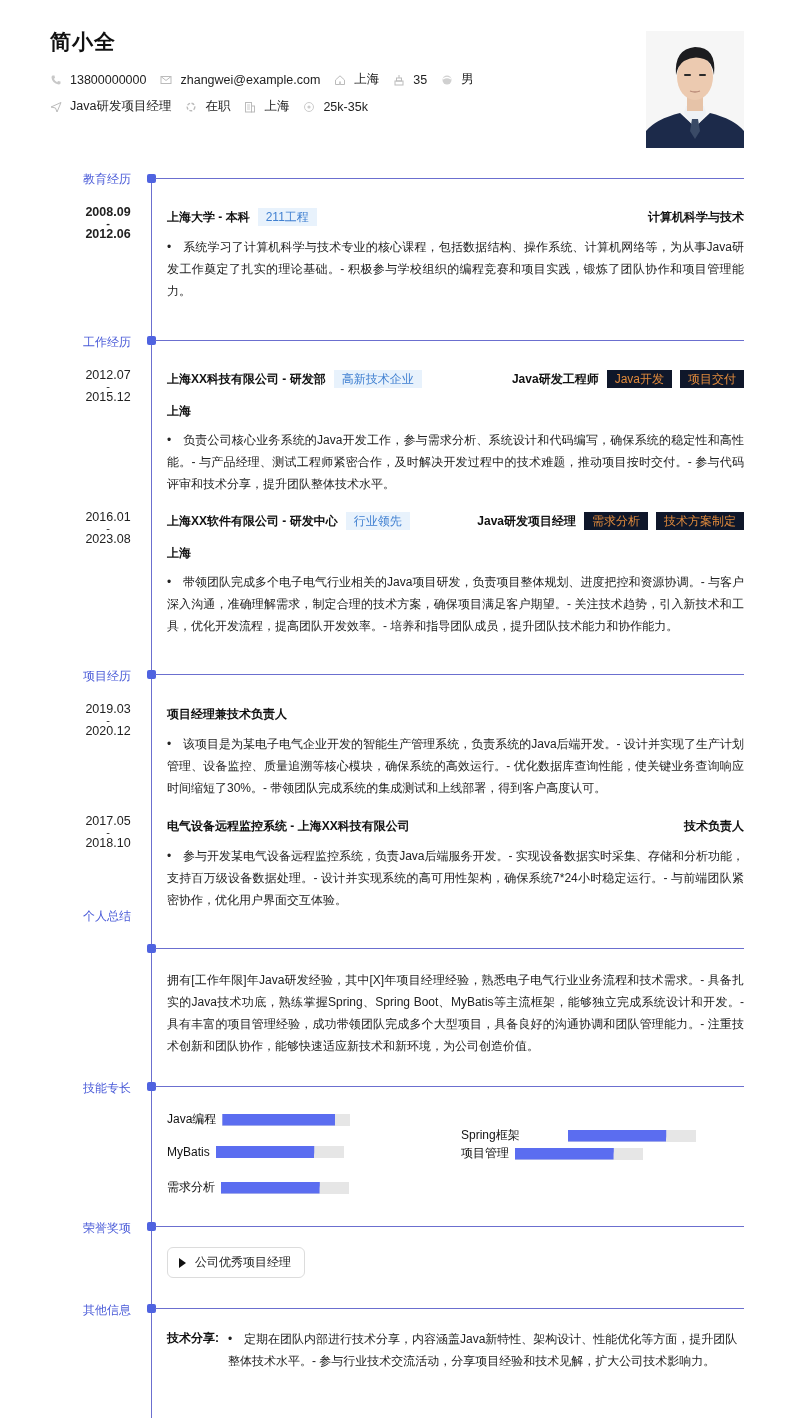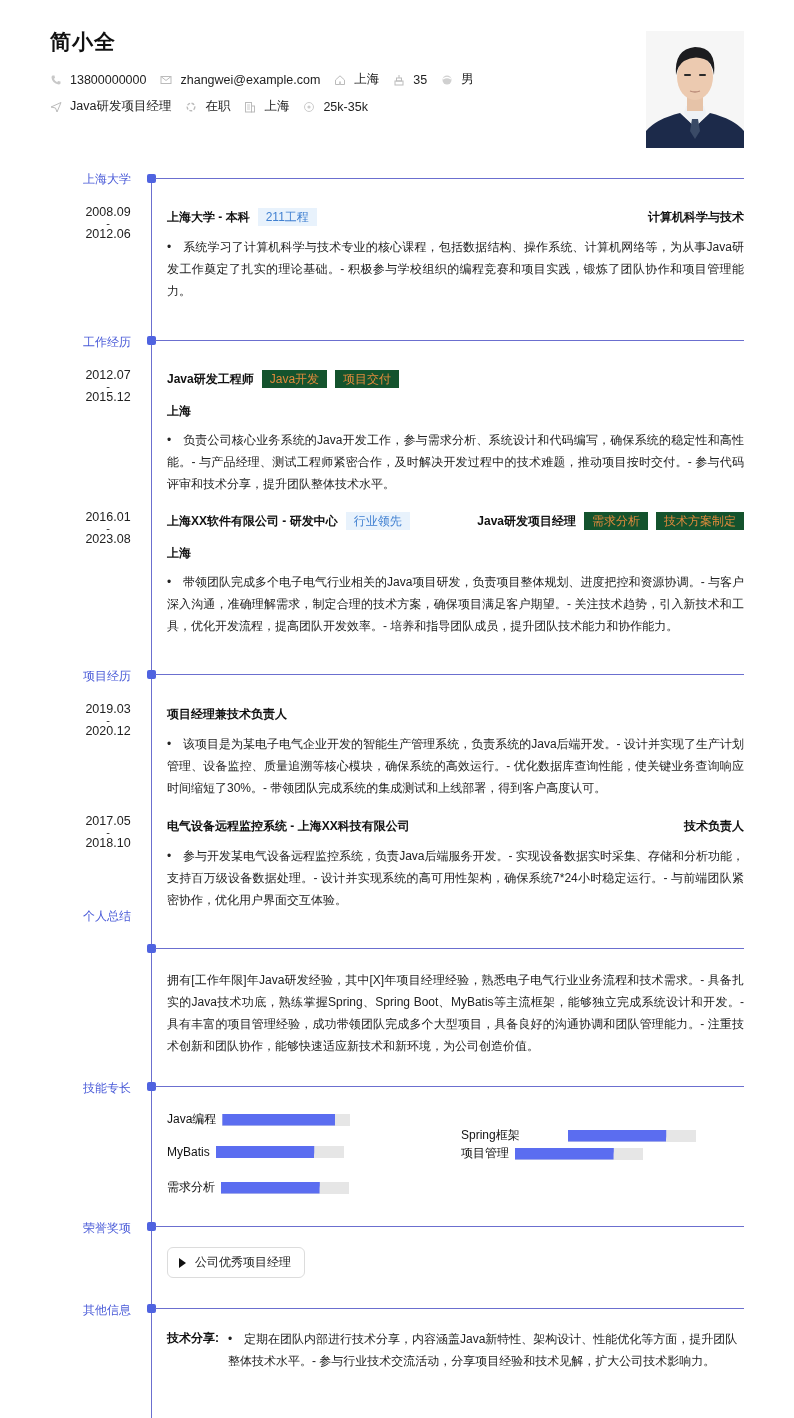--- a/index.html
+++ b/index.html
@@ -22,21 +22,21 @@
   .sec-dot { position: absolute; left: 147px; width: 9px; height: 9px; background: #4f63e0; border-radius: 2px; }
   .sec-line { position: absolute; left: 155px; width: 589px; height: 1px; background: #6b6fcf; }
 
   .date { position: absolute; left: 72px; width: 72px; text-align: center; font-size: 12.5px; color: #222; line-height: 14px; }
   .date .dash { display: block; font-size: 11px; line-height: 8px; }
 
   .entry-head { position: absolute; left: 167px; width: 577px; display: flex; align-items: center; justify-content: space-between; font-size: 12px; font-weight: bold; color: #111; }
   .entry-head .left, .entry-head .right { display: flex; align-items: center; }
   .tag { display: inline-block; font-weight: normal; font-size: 12px; padding: 1px 8px; border-radius: 0; margin-left: 8px; line-height: 16px; }
   .tag.blue { background: #e8f2fc; color: #3f7fd0; }
-  .tag.orange { background: #14532d; color: #e08a3c; }
+  .tag.orange { background: #0f172a; color: #e08a3c; }
   .right .title { margin-right: 0; }
 
   .sub-loc { position: absolute; left: 167px; font-size: 12px; font-weight: bold; color: #111; }
 
   .para { position: absolute; left: 167px; width: 577px; font-size: 12px; line-height: 22px; color: #222; text-align: justify; }
   .para .bullet { display: inline-block; width: 16px; }
 
   .skill { position: absolute; display: flex; align-items: center; font-size: 12px; color: #111; justify-content: flex-end; }
   .skill .label { margin-right: 6px; }
   .skill .track { position: relative; width: 128px; height: 12px; background: #e6e6e6; overflow: hidden; }
@@ -155,25 +155,25 @@
     <path d="M30 44 Q28 18 49 16 Q71 16 68 44 Q66 30 58 28 Q48 24 38 30 Q32 34 30 44Z" fill="#1c1c1f"></path>
     <rect x="38" y="43" width="7" height="2" rx="1" fill="#2a2a2a"></rect>
     <rect x="53" y="43" width="7" height="2" rx="1" fill="#2a2a2a"></rect>
     <path d="M44 60 Q49 62 54 60" fill="none" stroke="#b98b78" stroke-width="1.3"></path>
   </svg>
 </div>
 
 <div class="timeline-line"></div>
 
 <div>
-  <div class="sec-title" style="top:171px;">上海大学</div>
+  <div class="sec-title" style="top:171px;">教育经历</div>
   <div class="sec-dot" style="top:174px;"></div>
   <div class="sec-line" style="top:178px;"></div>
 
-  <div class="date" style="top:205px;">
+  <div class="date" style="top:205px;font-weight:bold;">
     <span>2008.09</span>
     <span class="dash">-</span>
     <span>2012.06</span>
   </div>
   <div class="entry-head" style="top:208px;">
     <div class="left">
       <span>上海大学 - 本科</span>
       <span class="tag blue">211工程</span>
     </div>
     <div class="right">
@@ -189,20 +189,24 @@
   <div class="sec-title" style="top:334px;">工作经历</div>
   <div class="sec-dot" style="top:336px;"></div>
   <div class="sec-line" style="top:340px;"></div>
 
   <div class="date" style="top:368px;">
     <span>2012.07</span>
     <span class="dash">-</span>
     <span>2015.12</span>
   </div>
   <div class="entry-head" style="top:370px;">
+    <div class="left">
+      <span>上海XX科技有限公司 - 研发部</span>
+      <span class="tag blue">高新技术企业</span>
+    </div>
     <div class="right">
       <span class="title">Java研发工程师</span>
       <span class="tag orange">Java开发</span>
       <span class="tag orange">项目交付</span>
     </div>
   </div>
   <div class="sub-loc" style="top:403px;">上海</div>
   <div class="para" style="top:429px;">
     <span class="bullet">•</span><span>负责公司核心业务系统的Java开发工作，参与需求分析、系统设计和代码编写，确保系统的稳定性和高性能。- 与产品经理、测试工程师紧密合作，及时解决开发过程中的技术难题，推动项目按时交付。- 参与代码评审和技术分享，提升团队整体技术水平。</span>
   </div>

